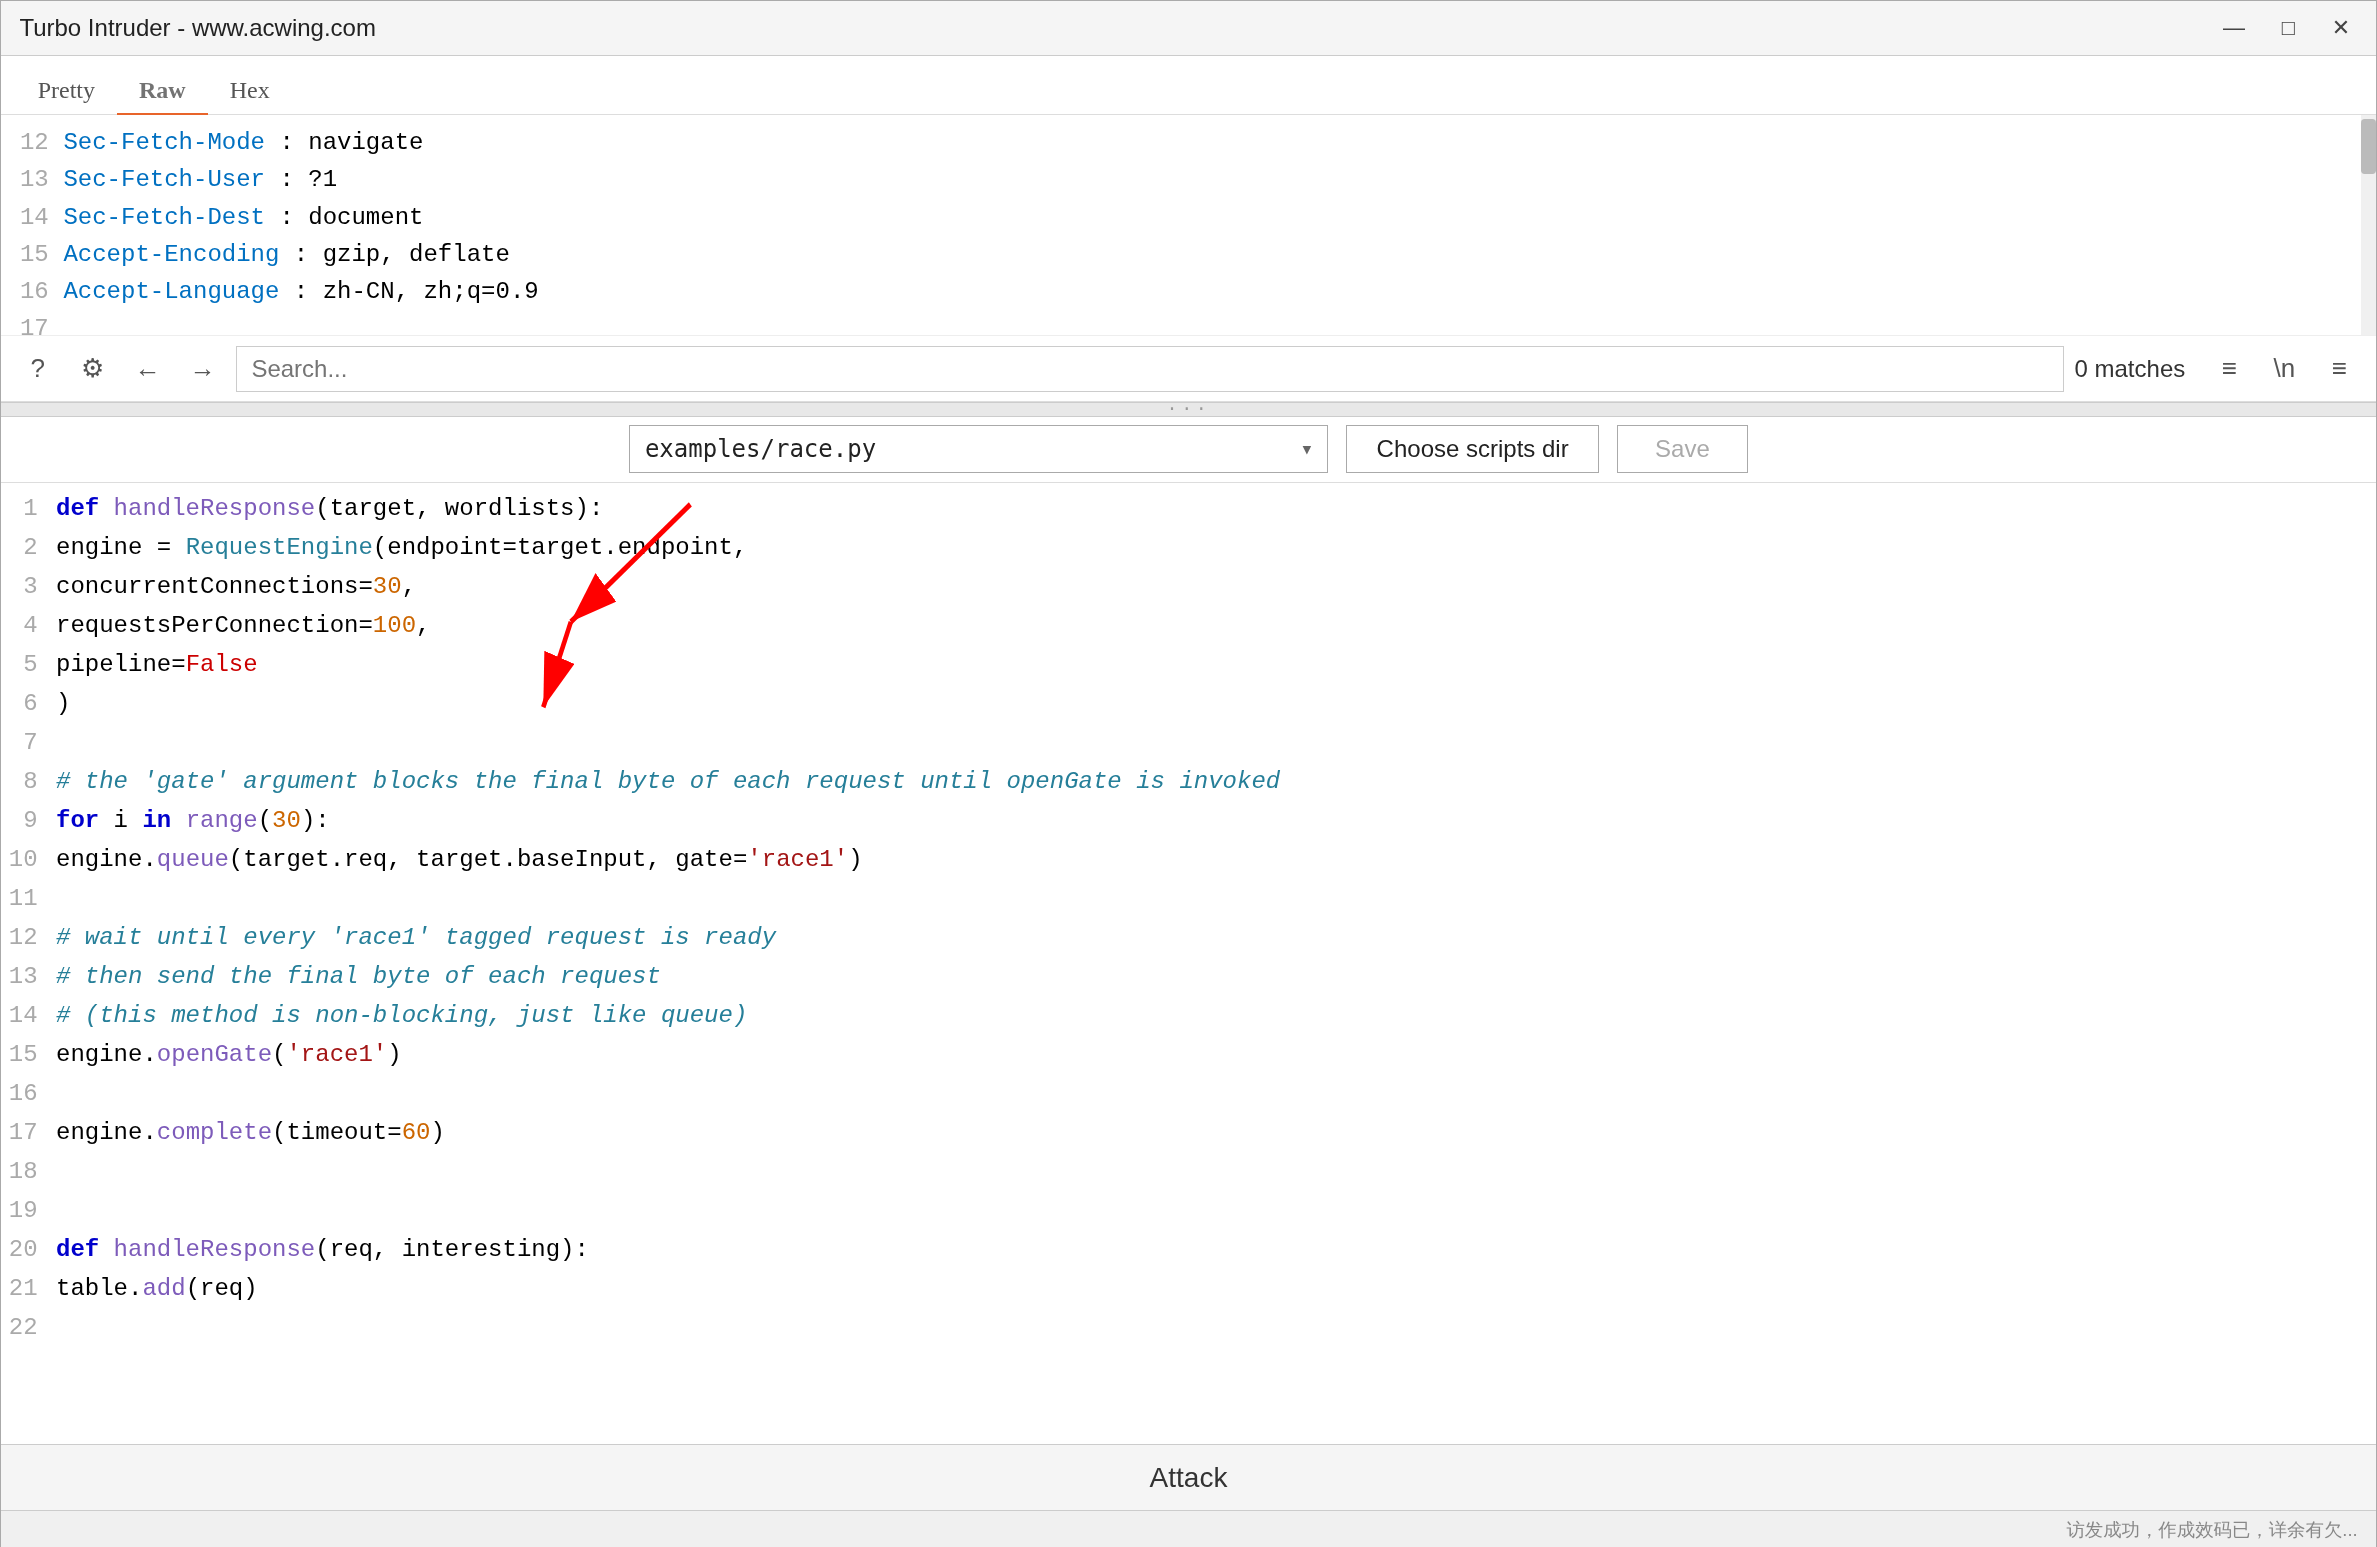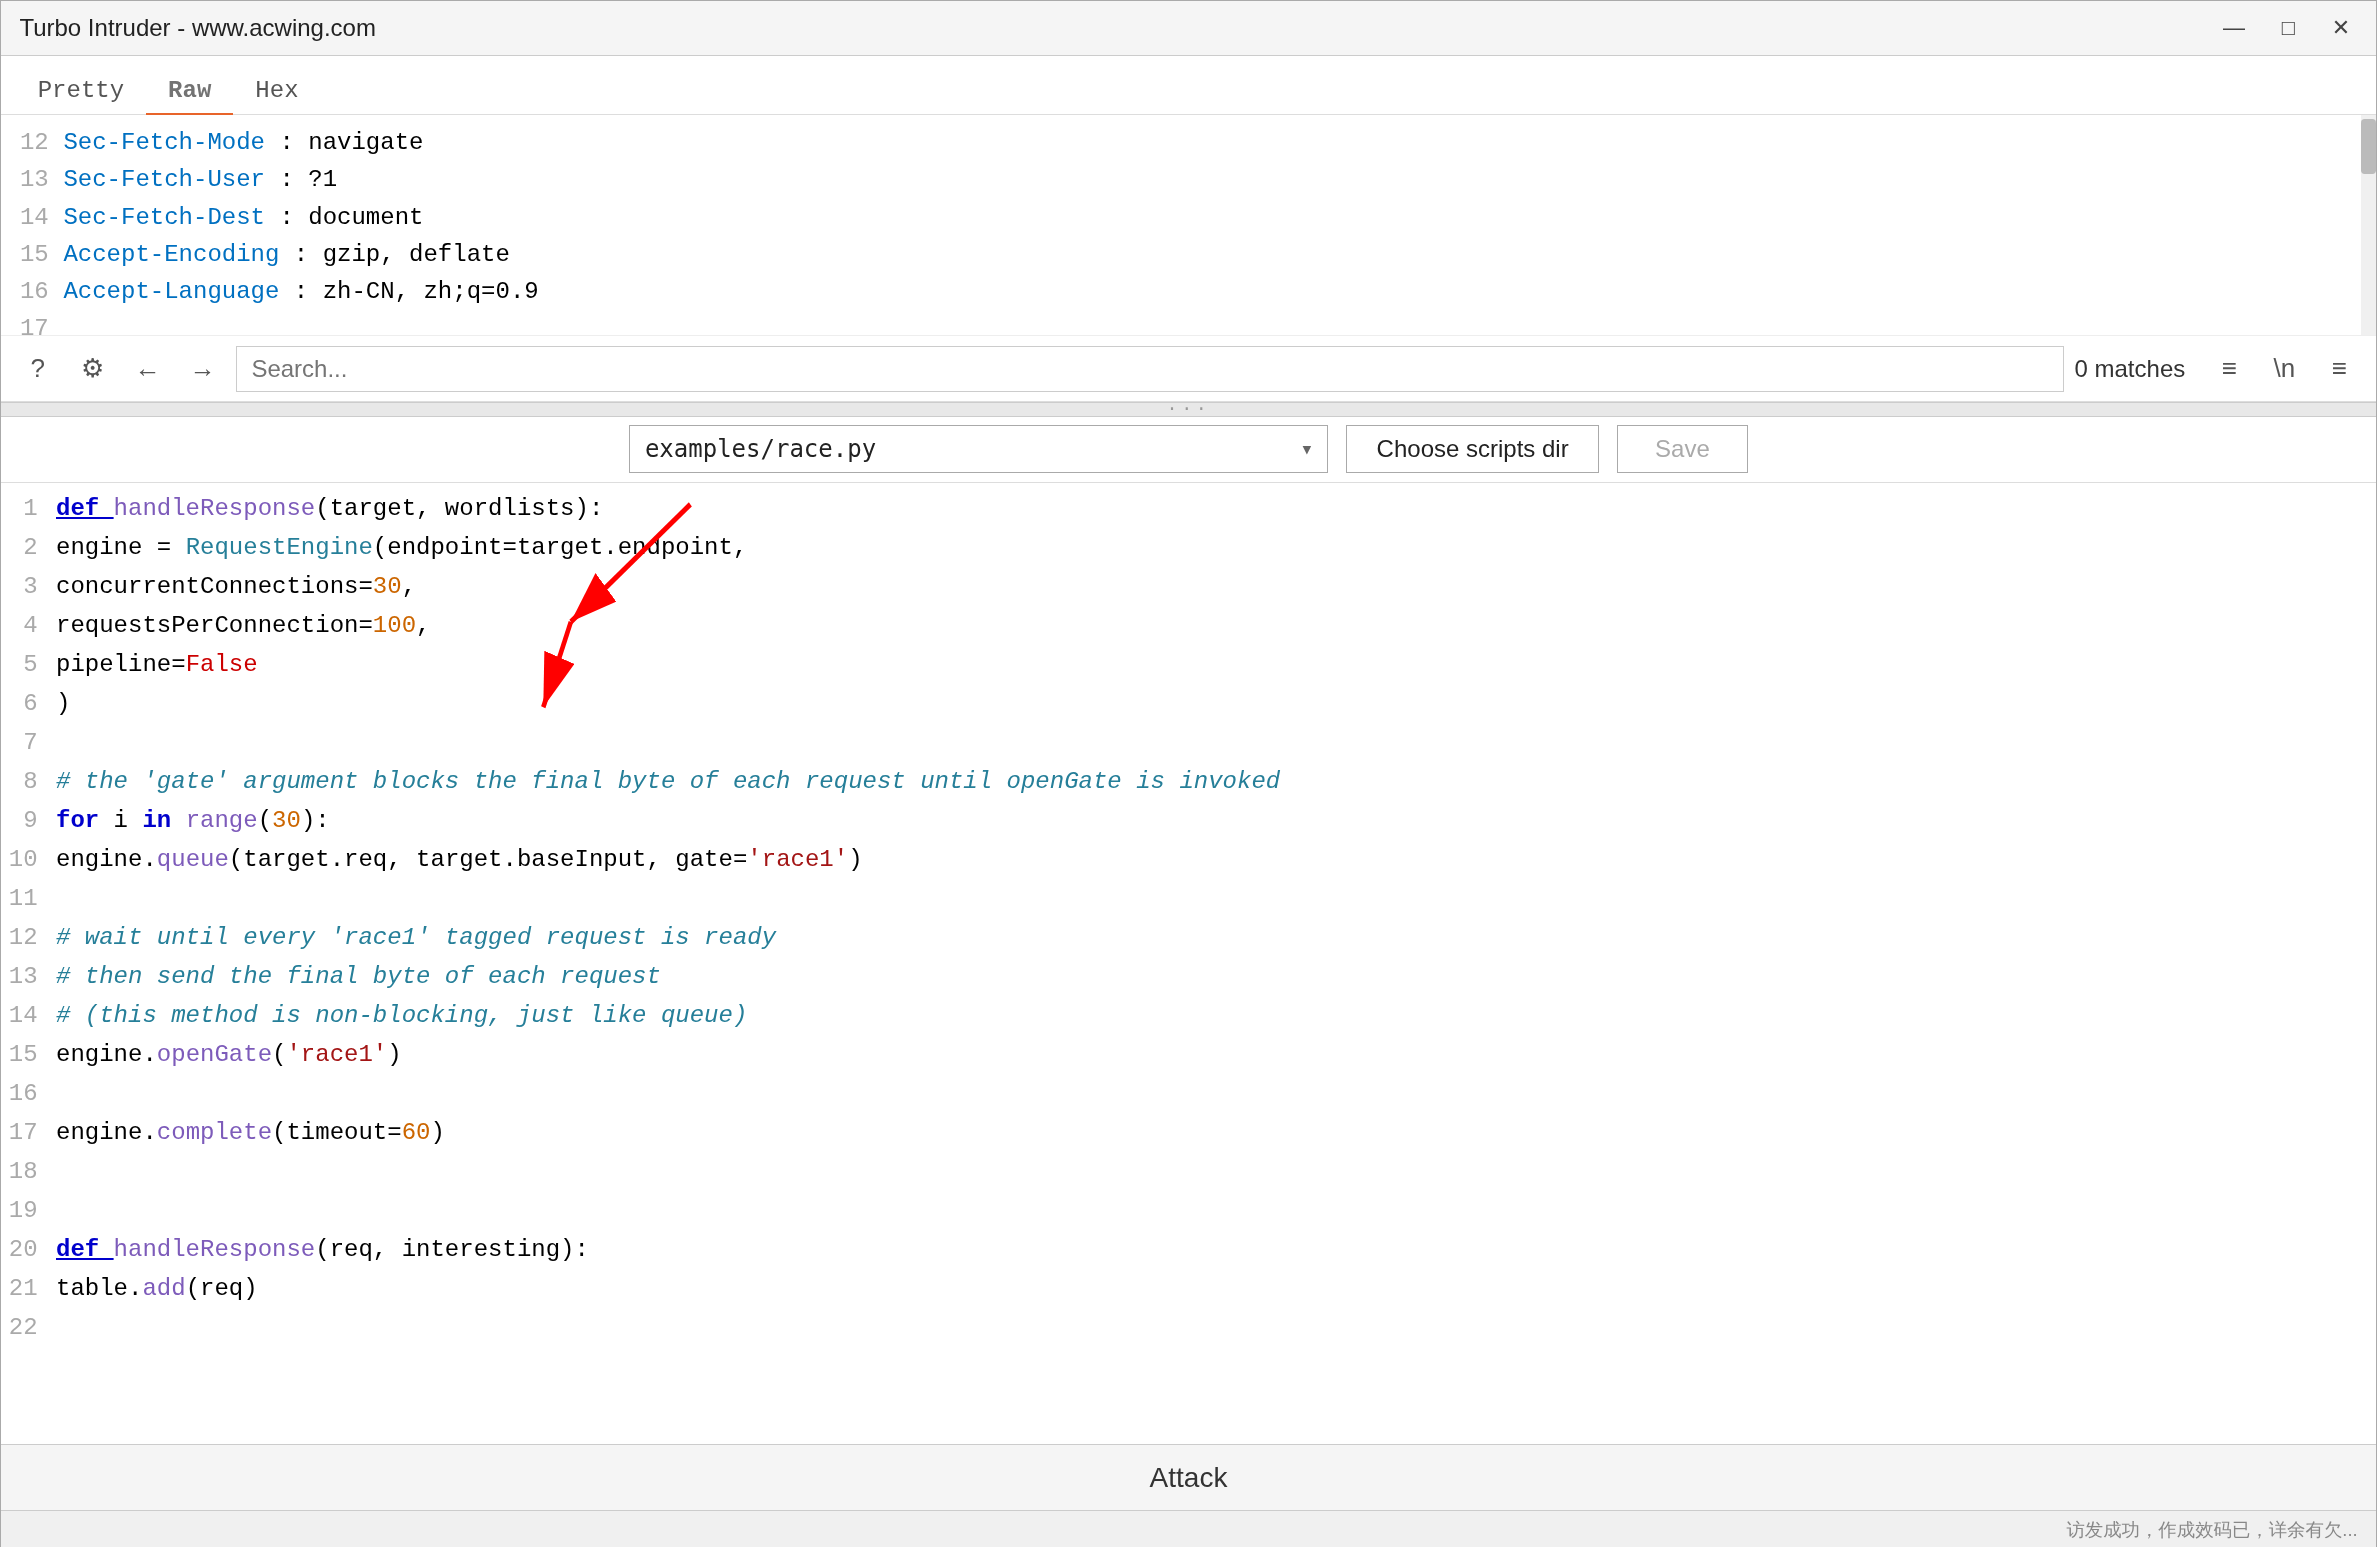--- a/index.html
+++ b/index.html
@@ -60,21 +60,21 @@
       border-bottom: 0.9px solid #ddd;
       display: flex;
       align-items: flex-end;
       padding: 0 14.7px;
       flex-shrink: 0;
     }
 
     .tab {
       padding: 9.2px 22px;
       font-size: 24px;
-      font-family: Liberation Mono, monospace;
+      font-family: Liberation Serif, serif;
       cursor: pointer;
       color: #555;
       border-bottom: 2.8px solid transparent;
       margin-bottom: -0.9px;
       text-align: right;
     }
 
     .tab.active {
       color: #737373;
       border-bottom: 2.8px solid #e8642a;
@@ -283,21 +283,21 @@
       padding-right: 18.4px;
       font-size: 24px;
     }
 
     .code-line .code-content {
       font-size: 24px;
       font-family: 'Consolas', 'Courier New', monospace;
     }
 
     
-    .kw-def { color: #0000cc; font-weight: bold; text-decoration: underline; }
+    .kw-def { color: #0000cc; font-weight: bold; }
     .kw-for { color: #0000cc; font-weight: bold; }
     .kw-in  { color: #0000cc; font-weight: bold; }
     .fn-name { color: #7d5bba; }
     .cls { color: #267f99; }
     .num { color: #cc6600; }
     .str { color: #a31515; }
     .comment { color: #267f99; font-style: italic; }
     .kw-false { color: #cc0000; }
     .plain { color: #000; }
 

